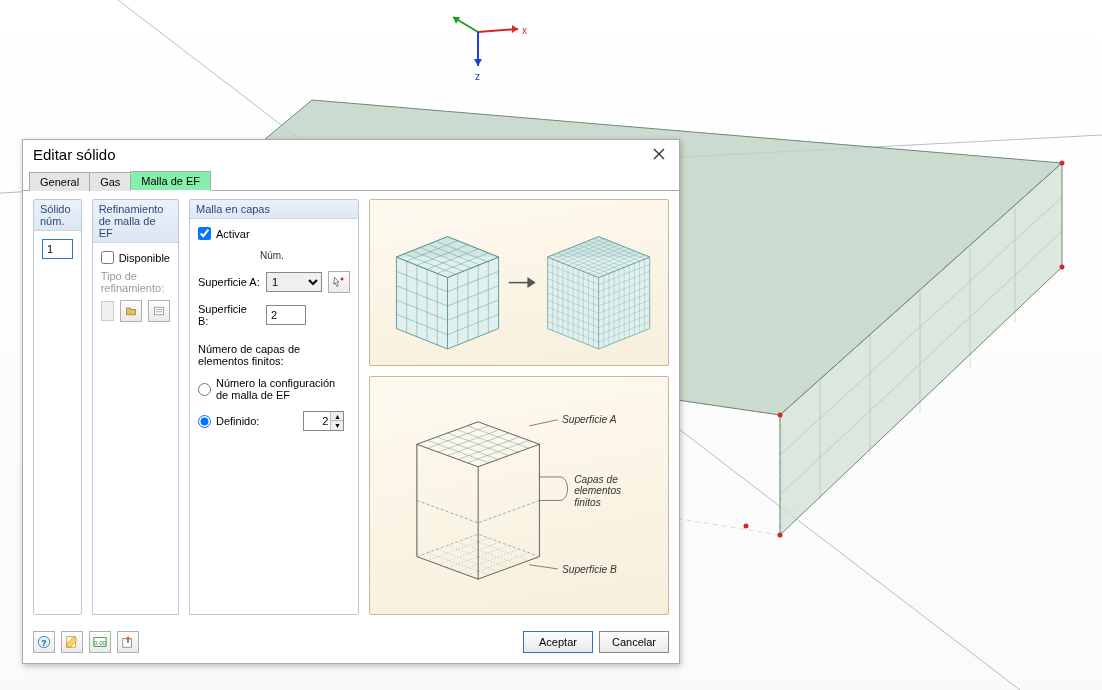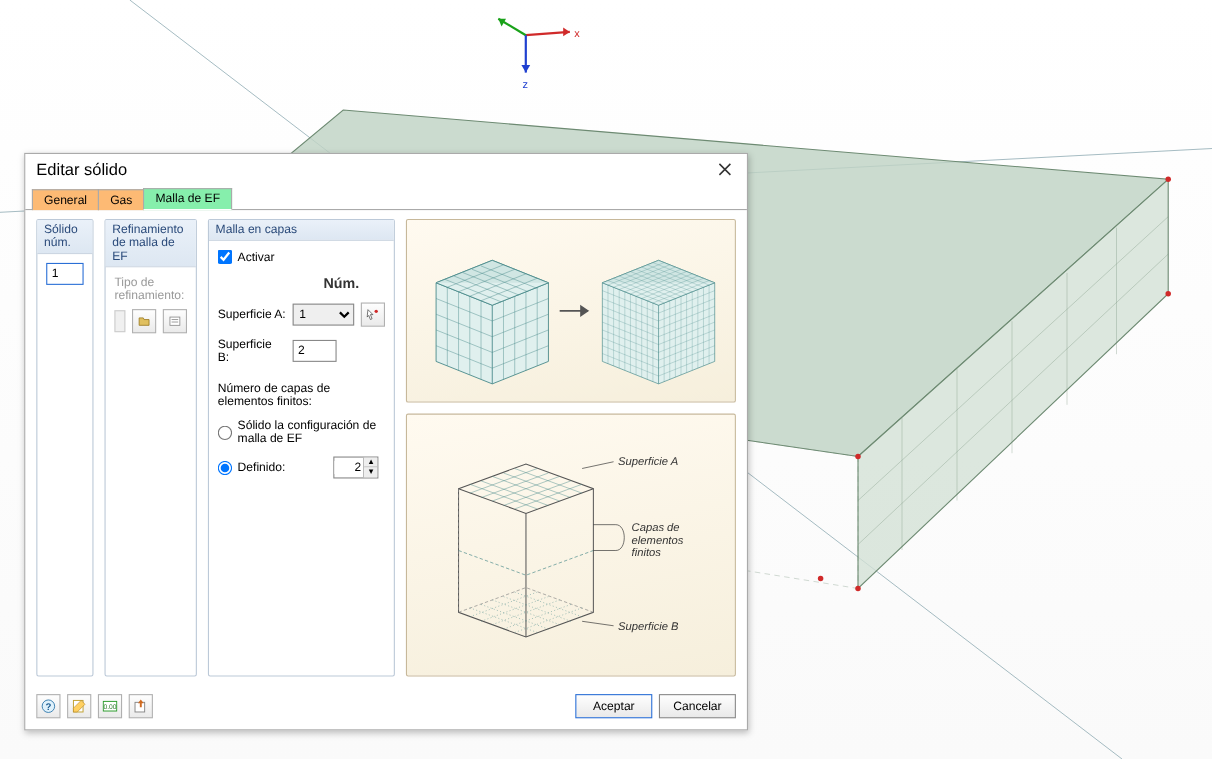--- a/index.html
+++ b/index.html
@@ -46,21 +46,21 @@
     display: flex;
     align-items: flex-end;
     padding: 0 6px;
     gap: 0;
     margin-top: 2px;
   }
   .tab {
     padding: 3px 10px;
     border: 1px solid #aaa;
     border-bottom: none;
-    background: #fdba74;
+    background: #e5e5e5;
     position: relative;
     top: 1px;
     margin-right: -1px;
   }
   .tab.active {
     background: #86efac;
     border-bottom: 1px solid #fff;
   }
   .tab-panel {
     border-top: 1px solid #aaa;
@@ -168,21 +168,21 @@
 
   .spinner {
     display: inline-flex; align-items: center;
     border: 1px solid #888; height: 20px; background: #fff;
   }
   .spinner input { border: none; width: 26px; text-align: right; font-size: 11px; padding: 0 2px; outline: none; }
   .spinner .spins { display: flex; flex-direction: column; border-left: 1px solid #bbb; }
   .spinner .spins div { width: 12px; height: 9px; font-size: 7px; display: flex; align-items: center; justify-content: center; background: #eee; }
   .spinner .spins div:first-child { border-bottom: 1px solid #bbb; }
 
-  .num-col-label { margin-left: 96px; font-size: 13px; color: #333; font-weight: bold; }
+  .num-col-label { margin-left: 62px; font-size: 10px; color: #333; }
 </style>
 </head>
 <body>
 
 <div class="viewport">
   <svg viewBox="0 0 1102 690">
 
     <line x1="0" y1="193" x2="1102" y2="135" stroke="#8aa7b0" stroke-width="0.7"></line>
     <line x1="118" y1="0" x2="1020" y2="690" stroke="#8aa7b0" stroke-width="0.7"></line>
 
@@ -250,20 +250,24 @@
       <div class="group">
         <div class="group-header">Sólido núm.</div>
         <div class="group-body">
           <input type="text" class="input-text" value="1" style="">
         </div>
       </div>
 
       <div class="group">
         <div class="group-header">Refinamiento de malla de EF</div>
         <div class="group-body">
+          <label class="chk">
+            <input type="checkbox" style="">
+            <span>Disponible</span>
+          </label>
           <div class="disabled-text">Tipo de refinamiento:</div>
           <div class="row">
             <input class="input-disabled" disabled="" style="flex: 1 1 0%;">
             <button class="btn-icon small">
               <svg viewBox="0 0 16 16">
                   <path d="M2 4h5l1 2h6v7H2z" fill="#e0c060" stroke="#9a7a20"></path>
                 </svg>
             </button>
             <button class="btn-icon small">
               <svg viewBox="0 0 16 16">
@@ -295,21 +299,21 @@
                 </svg>
             </button>
           </div>
           <div class="row">
             <span style="width:62px">Superficie B:</span>
             <input class="input-small" readonly="" value="2" style="">
           </div>
           <div style="margin-top:6px">Número de capas de elementos finitos:</div>
           <label class="radio">
             <input type="radio" name="nlay" style="">
-            <span>Sólido la configuración de malla de EF</span>
+            <span>Número la configuración de malla de EF</span>
           </label>
           <div class="row">
             <label class="radio">
               <input type="radio" name="nlay" checked="" style="">
               <span>Definido:</span>
             </label>
             <span style="width:32px"></span>
             <div class="spinner">
               <input type="text" value="2" style="">
               <div class="spins">

